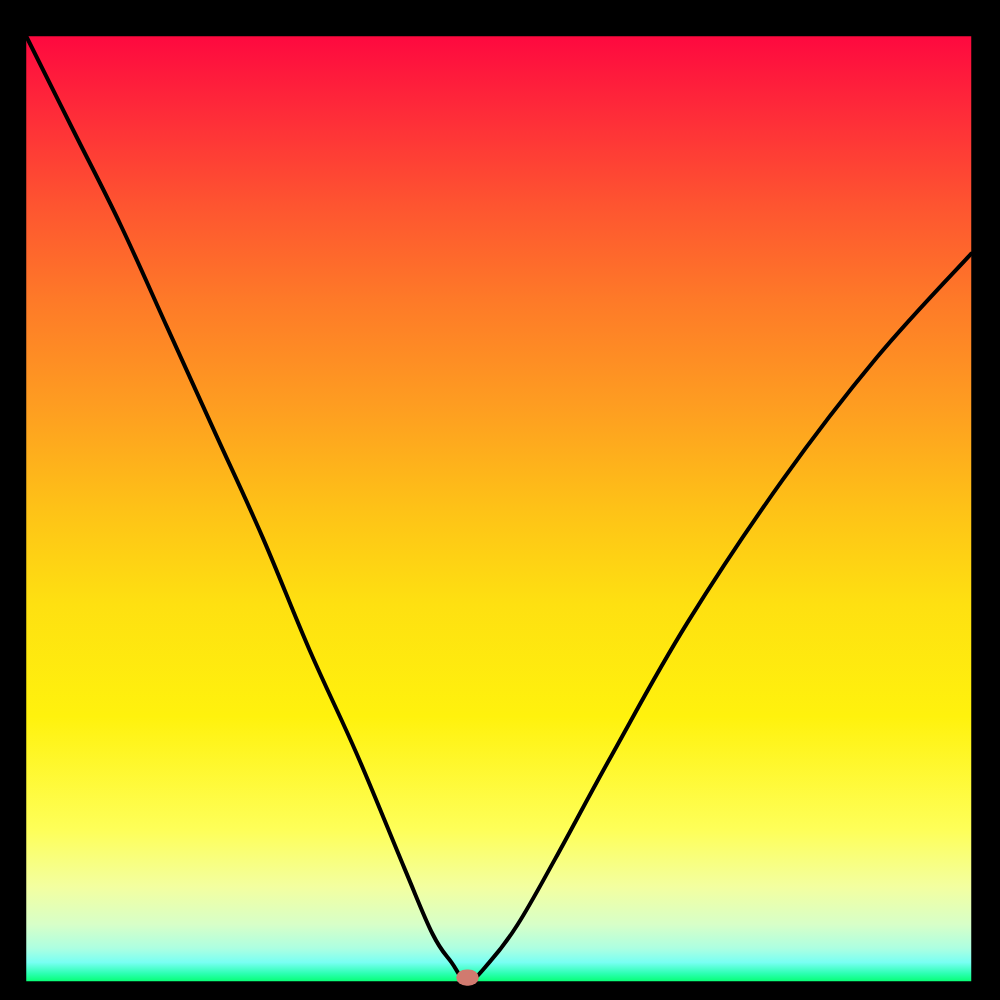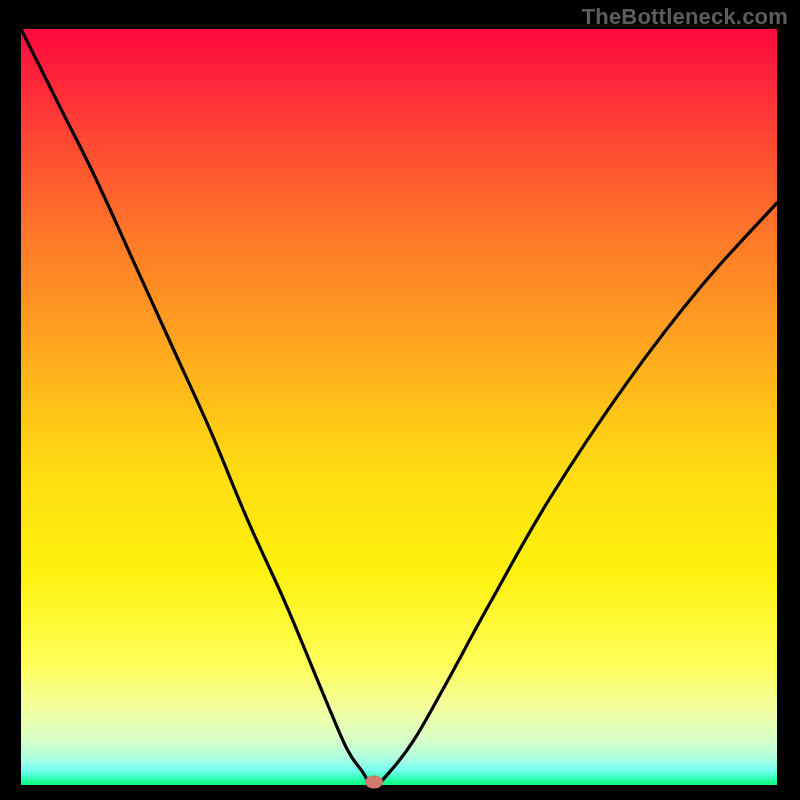--- a/index.html
+++ b/index.html
@@ -66,21 +66,20 @@
     height: 13px;
     background: #d17a6f;
     border-radius: 50% / 55%;
     transform: translate(-50%, -50%);
   }
 </style>
 </head>
 <body>
 
 <div class="frame">
-  <div class="attribution">TheBottleneck.com</div>
 
   <div class="plot-area">
     <svg class="curve" viewBox="0 0 756 756" preserveAspectRatio="none">
       <path id="curve-path" d="M 0.00 0.00 C 6.93 13.86, 23.94 47.88, 37.80 75.60 C 51.66 103.32, 61.74 122.09, 75.60 151.20 C 89.46 180.31, 99.54 203.87, 113.40 234.36 C 127.26 264.85, 137.34 287.03, 151.20 317.52 C 165.06 348.01, 175.14 368.80, 189.00 400.68 C 202.86 432.56, 212.94 459.52, 226.80 491.40 C 240.66 523.28, 250.74 542.68, 264.60 574.56 C 278.46 606.44, 291.31 638.95, 302.40 665.28 C 313.49 691.61, 318.15 704.34, 325.08 718.20 C 332.01 732.06, 335.07 733.95, 340.20 740.88 C 345.33 747.81, 347.51 756.00, 353.05 756.00 C 358.60 756.00, 363.09 749.20, 370.44 740.88 C 377.79 732.56, 383.42 725.89, 393.12 710.64 C 402.82 695.39, 409.50 682.67, 423.36 657.72 C 437.22 632.77, 449.32 609.21, 468.72 574.56 C 488.12 539.91, 504.25 508.91, 529.20 468.72 C 554.15 428.53, 577.08 394.13, 604.80 355.32 C 632.52 316.51, 652.68 290.30, 680.40 257.04 C 708.12 223.78, 742.14 189.13, 756.00 173.88" fill="none" stroke="#000" stroke-width="3.2" stroke-linejoin="round" stroke-linecap="round"></path>
     </svg>
     <div class="marker" id="min-marker" style="left: 353.052px; top: 753px;"></div>
   </div>
 </div>
 
 </body></html>

